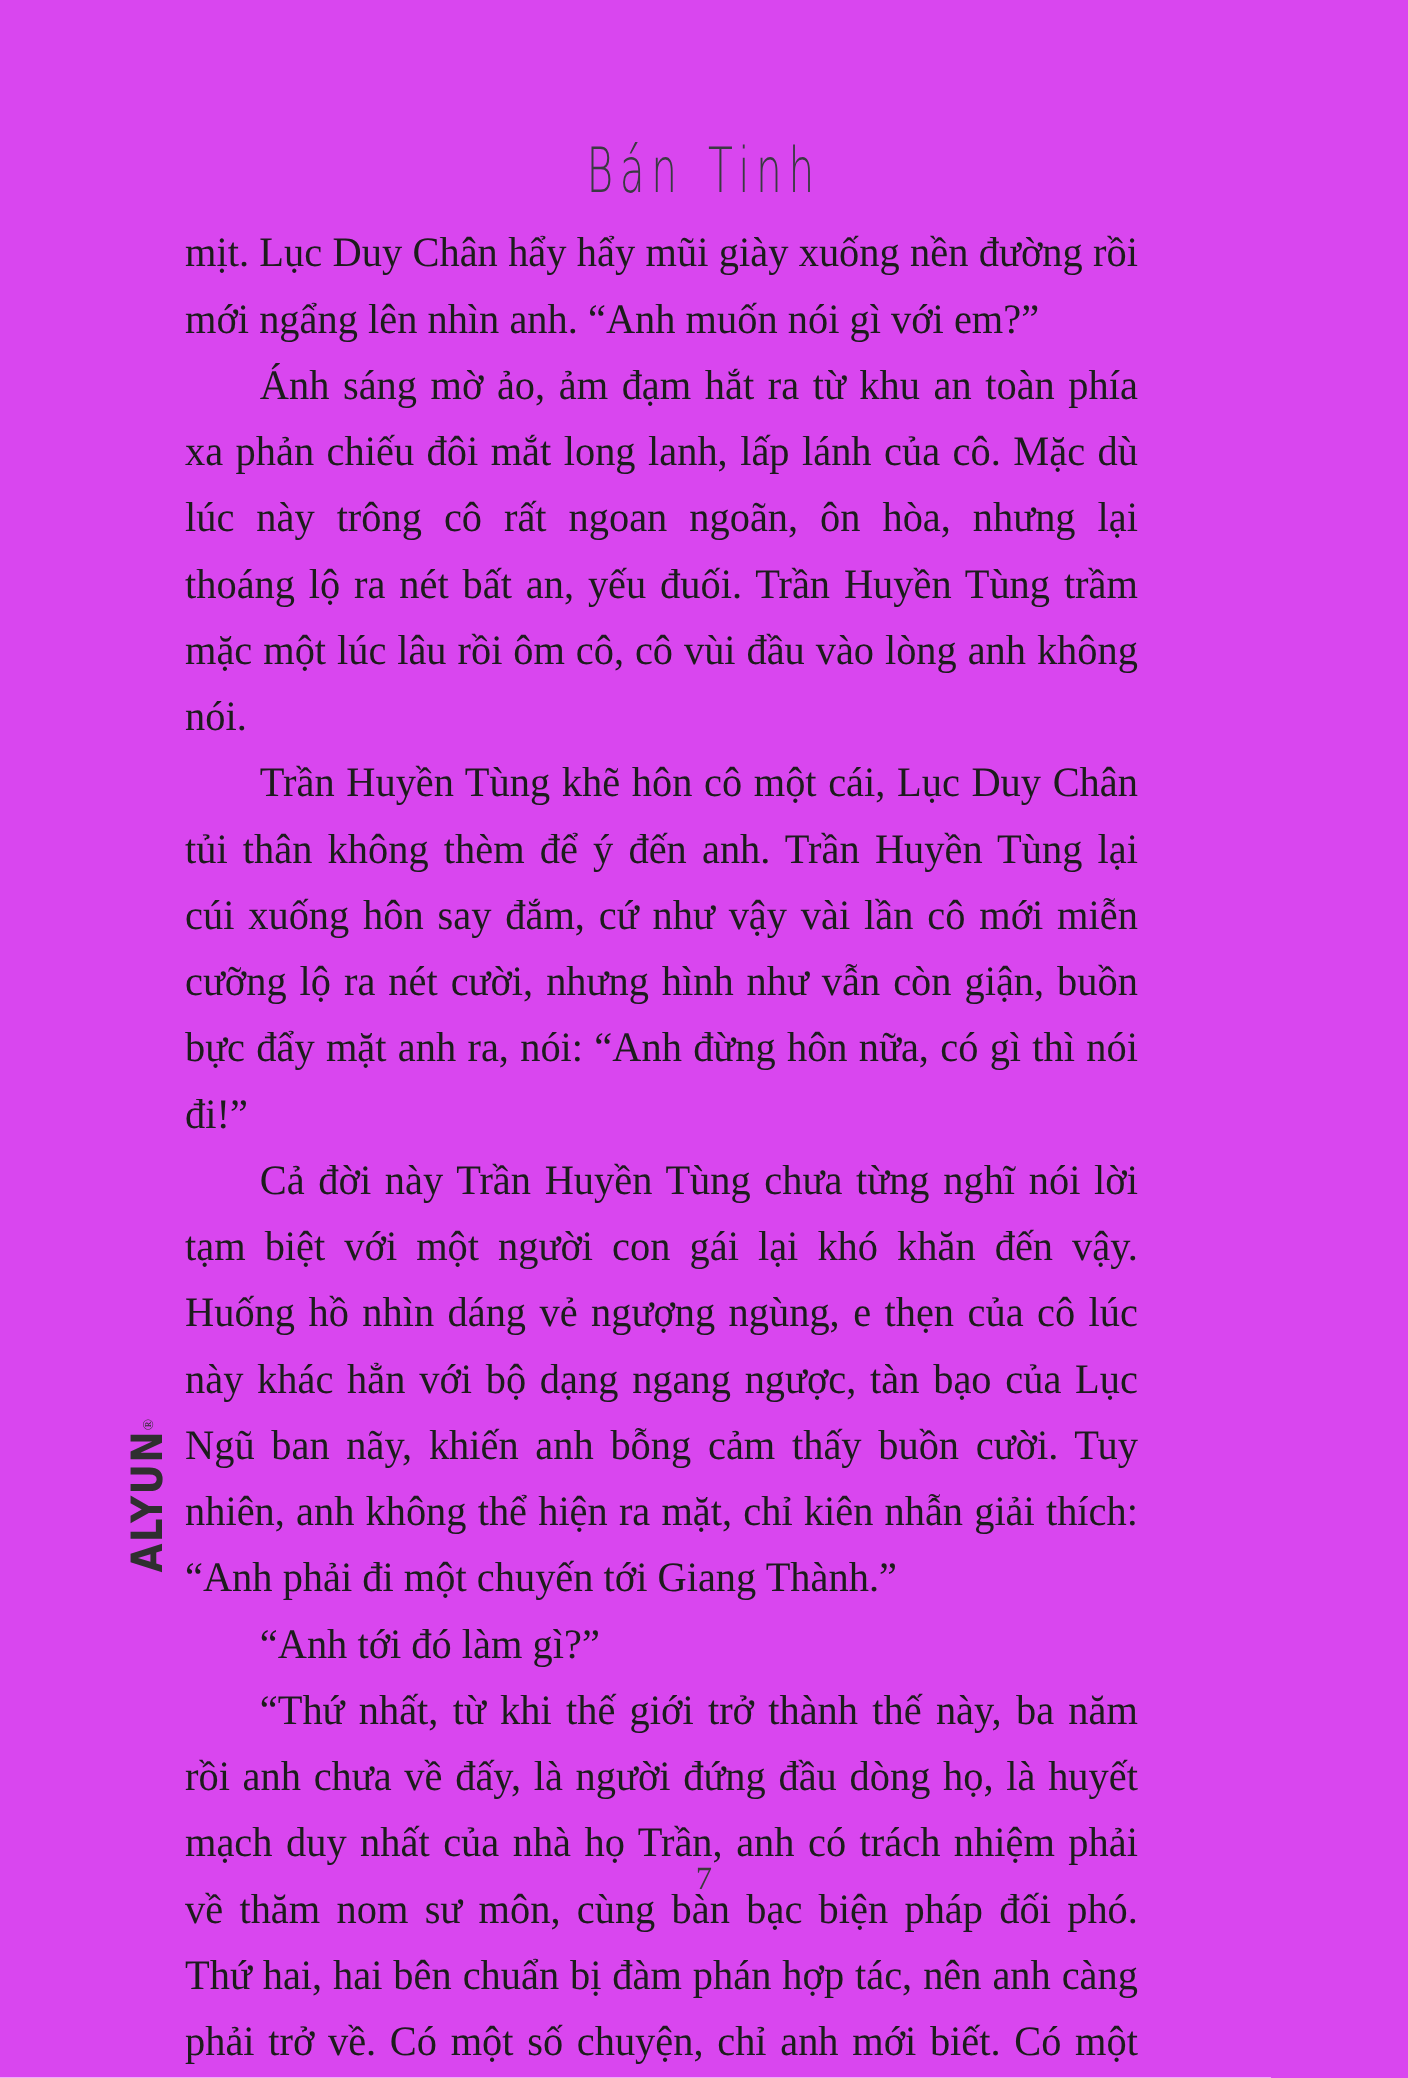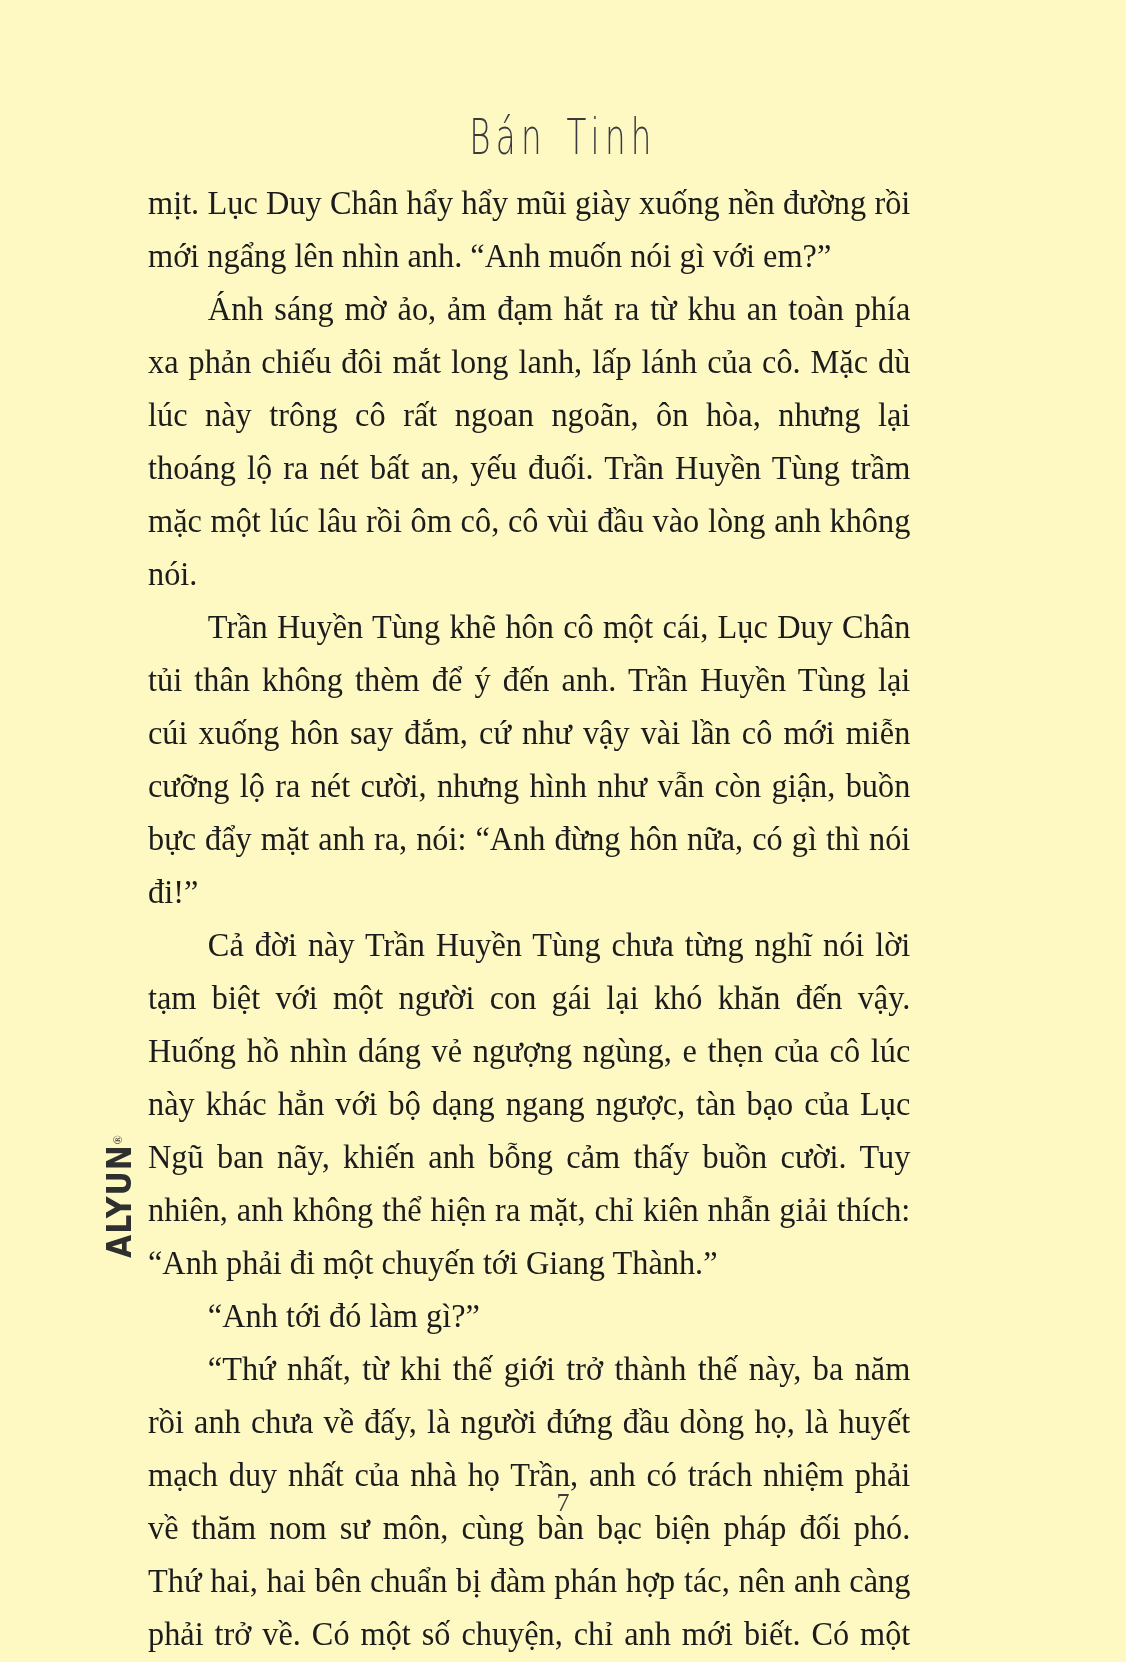--- a/index.html
+++ b/index.html
@@ -6,21 +6,21 @@
     margin: 0;
     padding: 0;
     background: #ffffff;
   }
 
   .page {
     position: relative;
     width: 1126px;
     height: 1662px;
     margin: 0 auto;
-    background: #fef9c3;
+    background: #d946ef;
     overflow: hidden;
     box-sizing: border-box;
   }
 
   
   .running-head {
     position: absolute;
     top: 108px;
     left: 0;
     width: 100%;

